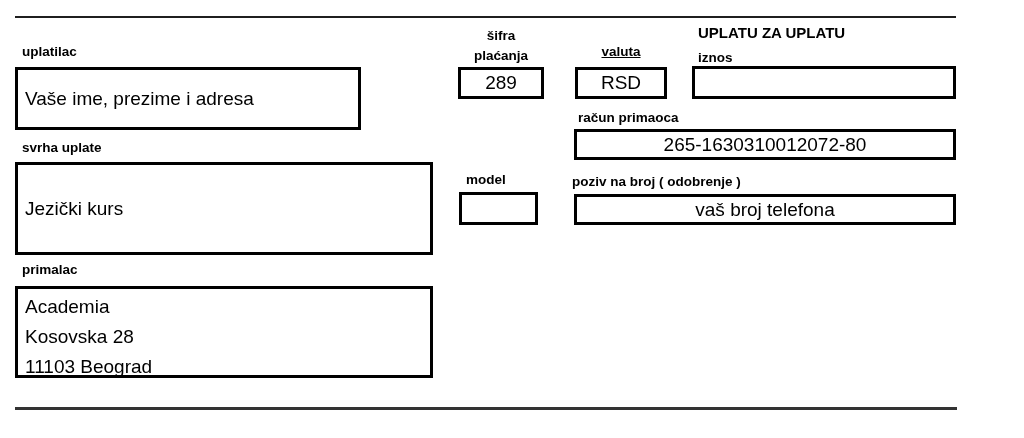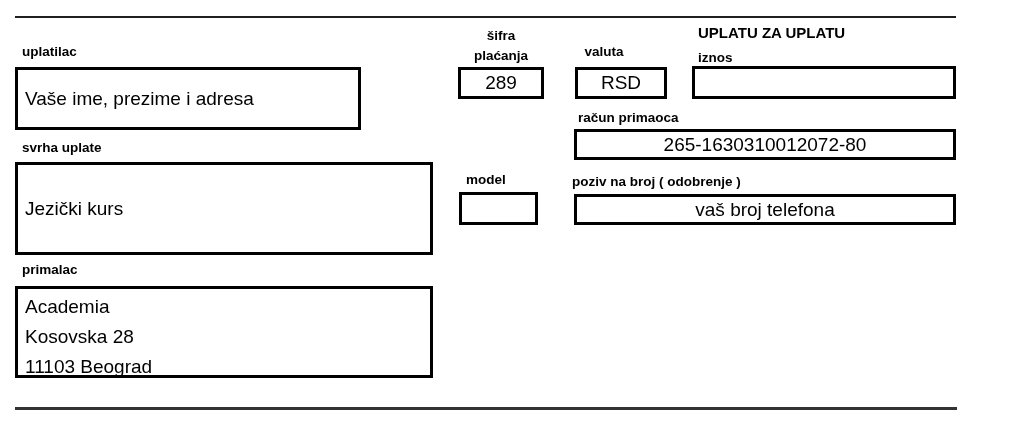--- a/index.html
+++ b/index.html
@@ -72,21 +72,21 @@
   </div>
 
   <div class="lbl center" style="left:458px; top:26px; width:86px; line-height:19.5px;">
     <span>šifra</span><br>
     <span>plaćanja</span>
   </div>
   <div class="box middle" style="left:458px; top:67px; width:86px; height:32px;">
     <span class="val">289</span>
   </div>
 
-  <div class="lbl center" style="left:558px; top:45px; width:92px;">valuta</div>
+  <div class="lbl center" style="left:575px; top:45px; width:92px;text-decoration:underline;">valuta</div>
   <div class="box middle" style="left:575px; top:67px; width:92px; height:32px;">
     <span class="val">RSD</span>
   </div>
 
   <div class="lbl" style="left:698px; top:51px;">iznos</div>
   <div class="box middle" style="left:692px; top:66px; width:264px; height:33px;">
     <span class="val"></span>
   </div>
 
   <div class="lbl" style="left:578px; top:111px;">račun primaoca</div>

